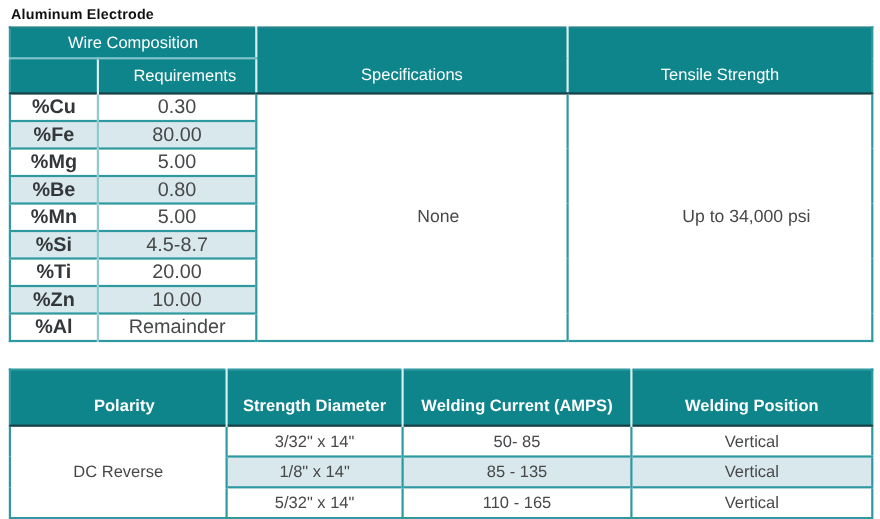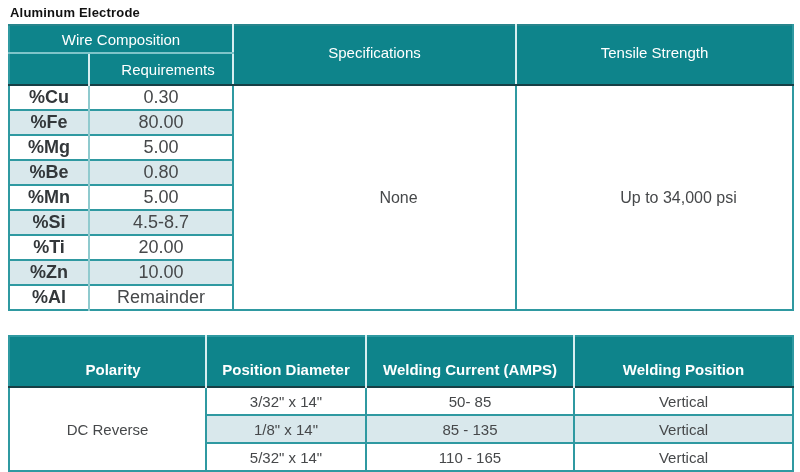--- a/index.html
+++ b/index.html
@@ -18,21 +18,21 @@
   
   .t1{width:784px;border:2px solid #2f99a1;border-top:2px solid #27858c;}
   .t1 th{
     background:#0e848b;color:#ffffff;
     font-size:15px;font-weight:normal;text-align:center;
   }
   .t1 th.gh{height:24px;border-bottom:2px solid #7fc4c9;}
   .t1 th.eh{height:28px;}
   .t1 th.rh{border-left:2px solid #d7eef0;padding-left:15px;}
   .t1 th.mh{
-    vertical-align:bottom;padding-bottom:23px;
+    vertical-align:bottom;padding-bottom:7px;
     border-left:2px solid #d7eef0;border-bottom:2px solid #173f45;
   }
   .t1 tbody td{
     height:21px;padding:1px 0;
     font-size:18px;color:#46484a;text-align:center;
     border-top:2px solid #2f99a1;background:#ffffff;
   }
   .t1 tbody tr.first td{border-top:2px solid #173f45;}
   .t1 td.elem{font-weight:bold;color:#33373a;border-right:2px solid #8fcace;}
   .t1 td.val{border-right:2px solid #2f99a1;}
@@ -130,21 +130,21 @@
 <table class="t2">
   <colgroup>
     <col style="width:197px">
       <col style="width:160px">
       <col style="width:208px">
       <col style="width:219px">
   </colgroup>
   <thead>
     <tr>
       <th class="fc">Polarity</th>
-      <th>Position Diameter</th>
+      <th>Strength Diameter</th>
       <th>Welding Current (AMPS)</th>
       <th>Welding Position</th>
     </tr>
   </thead>
   <tbody>
     <tr class="first">
       <td rowspan="3" class="pol">DC Reverse</td>
       <td class="dcell">3/32" x 14"</td>
       <td class="dcell">50- 85</td>
       <td class="dcell">Vertical</td>

